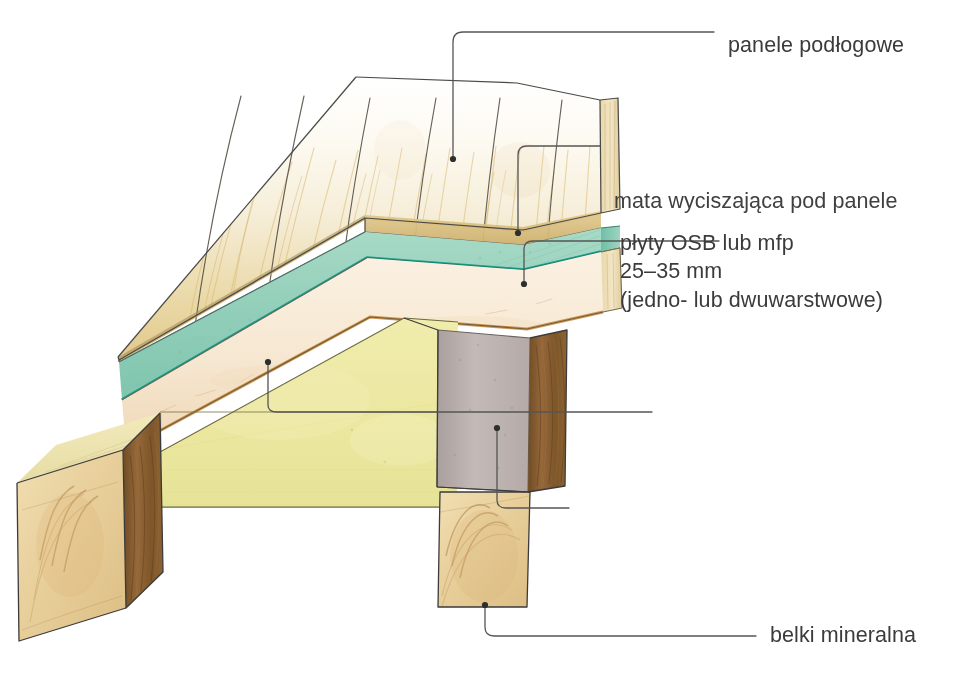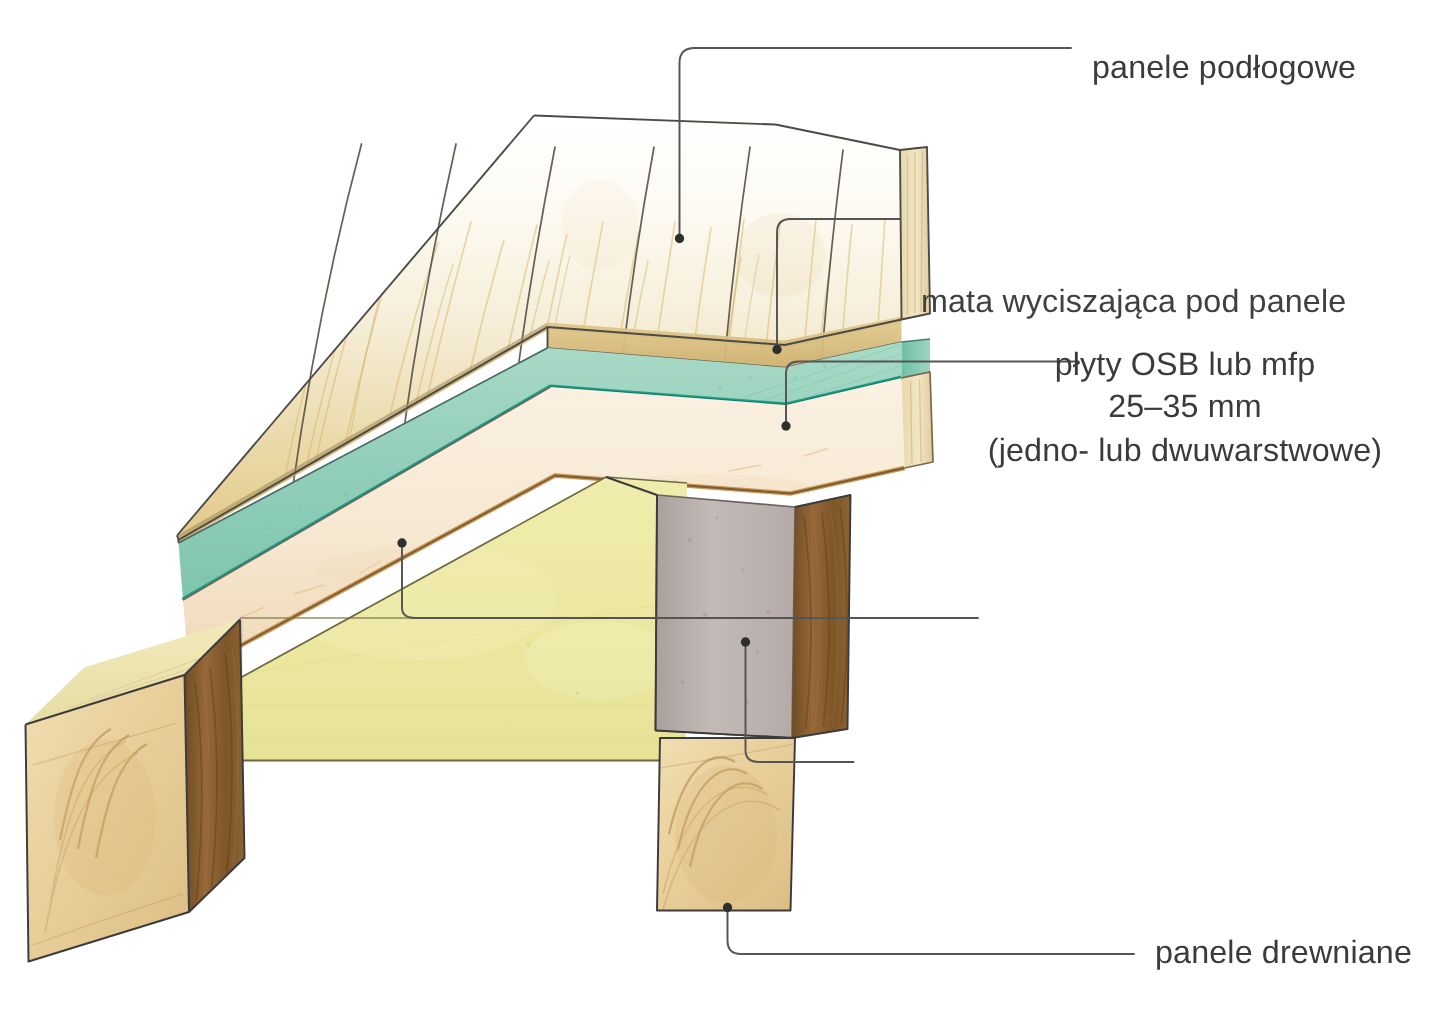--- a/index.html
+++ b/index.html
@@ -13,21 +13,21 @@
   #art{position:absolute;left:0;top:0;width:970px;height:681px;}
   .label{
     position:absolute;
     color:#3c3a3a;
     font-size:21.5px;
     font-weight:400;
     letter-spacing:.1px;
     line-height:1.32;
     white-space:pre;
   }
-  .label.right{text-align:center;}
+  .label.right{text-align:left;}
   .label.left{text-align:left;}
 </style>
 </head>
 <body style="background: rgb(255, 255, 255);">
 
 <div id="stage">
 
   <svg id="art" viewBox="0 0 970 681" xmlns="http://www.w3.org/2000/svg">
     <defs>
 
@@ -457,15 +457,15 @@
       <circle cx="497" cy="428" r="3.1"></circle>
       <circle cx="485" cy="605" r="3.1"></circle>
     </g>
   </svg>
 
   <div class="label left" id="lbl-0" style="left: 728px; top: 31px; color: rgb(60, 58, 58);">panele podłogowe</div>
   <div class="label left" id="lbl-1" style="left: 614px; top: 139px; color: #404040; margin-top: 48px;">mata wyciszająca pod panele</div>
   <div class="label right" id="lbl-2" style="left: 620px; top: 229px; width: 340px; color: rgb(60, 58, 58);">płyty OSB lub mfp
 25–35 mm
 (jedno- lub dwuwarstwowe)</div>
-  <div class="label left" id="lbl-5" style="left: 770px; top: 621px; color: rgb(60, 58, 58);">panele drewniane</div>
+  <div class="label left" id="lbl-5" style="left: 770px; top: 621px; color: rgb(60, 58, 58);">belki mineralna</div>
 
 </div>
 
 </body></html>

